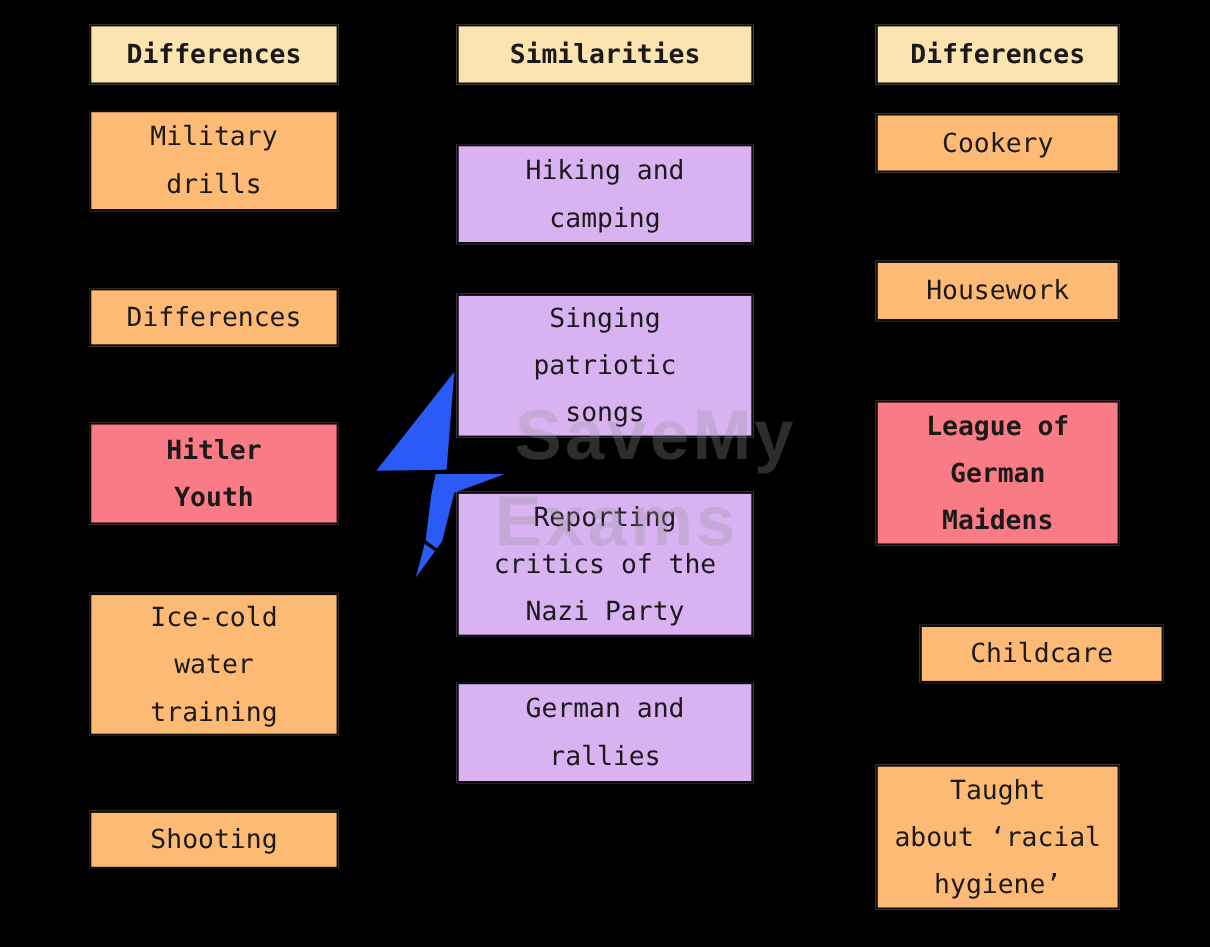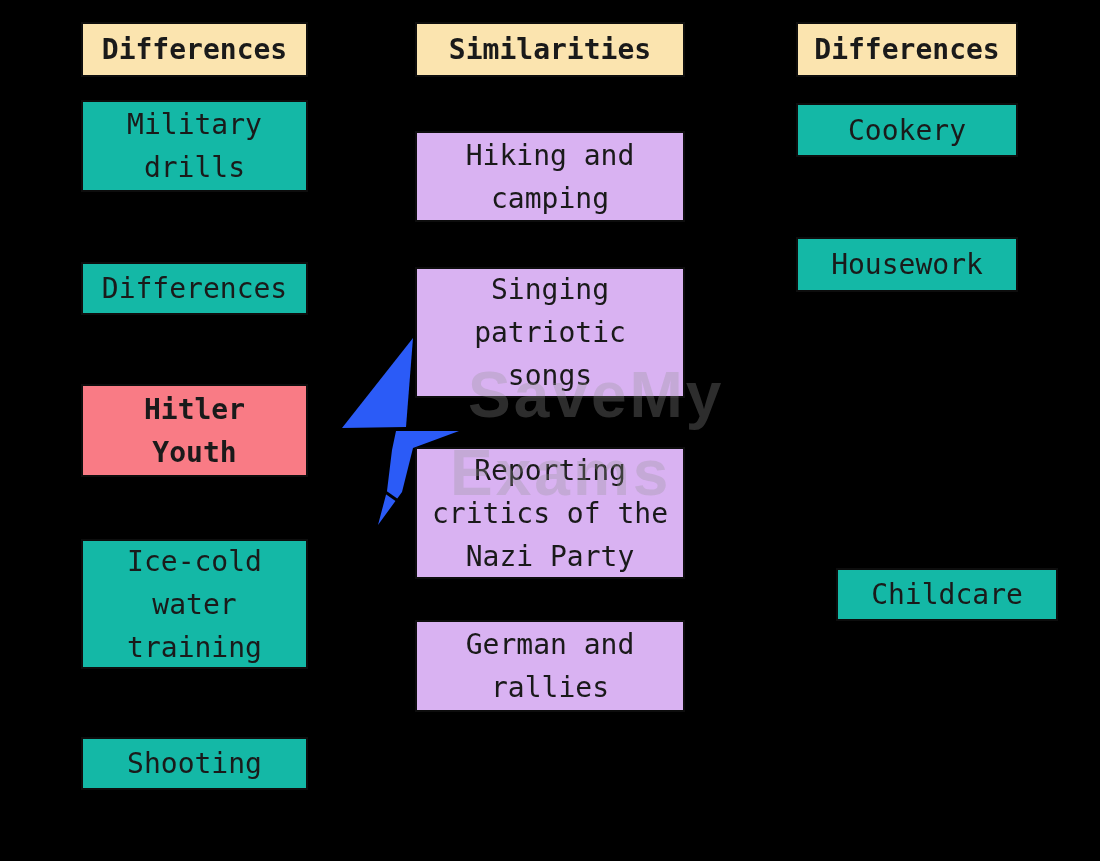--- a/index.html
+++ b/index.html
@@ -23,28 +23,28 @@
     pointer-events: none;
   }
   .box {
     position: absolute;
     z-index: 2;
     display: flex;
     align-items: center;
     justify-content: center;
     text-align: center;
     color: #1a1a1a;
-    font-size: 28px;
+    font-size: 24px;
     line-height: 43px;
     white-space: pre-line;
     border: 2px solid #0d0d0d;
     box-sizing: border-box;
   }
   .header { background: #fbe4af; font-weight: bold; }
-  .pink   { background: #14b8a6; }
+  .pink   { background: #fdba74; }
   .red    { background: #f97b85; font-weight: bold; }
   .purple { background: #d9b2f2; }
 
   
   .hdr-left  { left: 81px;  top: 22px; width: 227px; height: 55px; }
   .hdr-mid   { left: 415px; top: 22px; width: 270px; height: 55px; }
   .hdr-right { left: 796px; top: 22px; width: 222px; height: 55px; }
 
   
   .b-military   { left: 81px; top: 100px; width: 227px; height: 92px; }
@@ -112,15 +112,21 @@
 patriotic
 songs</div>
   <div class="box purple b-reporting">Reporting
 critics of the
 Nazi Party</div>
   <div class="box purple b-marches">German and
 rallies</div>
 
   <div class="box pink b-cookery">Cookery</div>
   <div class="box pink b-housework">Housework</div>
+  <div class="box red b-league">League of
+German
+Maidens</div>
   <div class="box pink b-childcare">Childcare</div>
+  <div class="box pink b-taught">Taught
+about ‘racial
+hygiene’</div>
 
 </div>
 
 </body></html>

